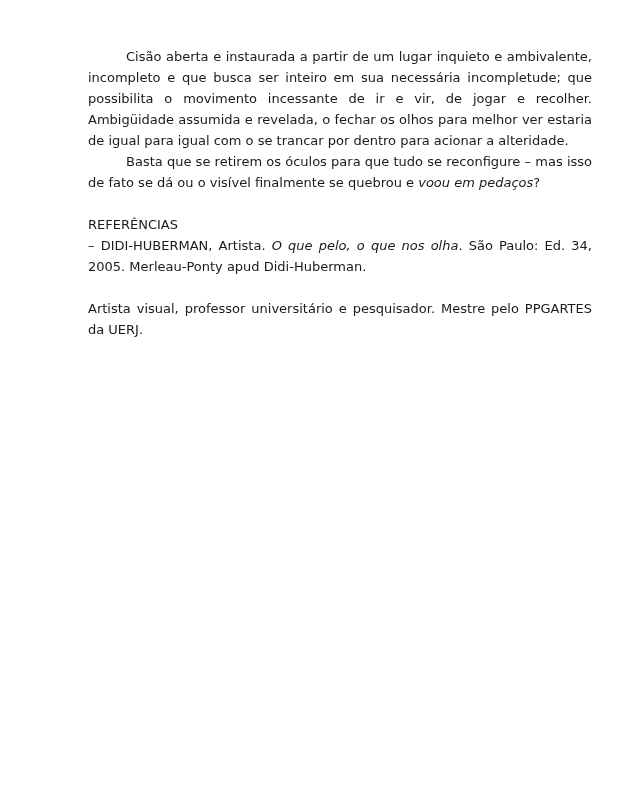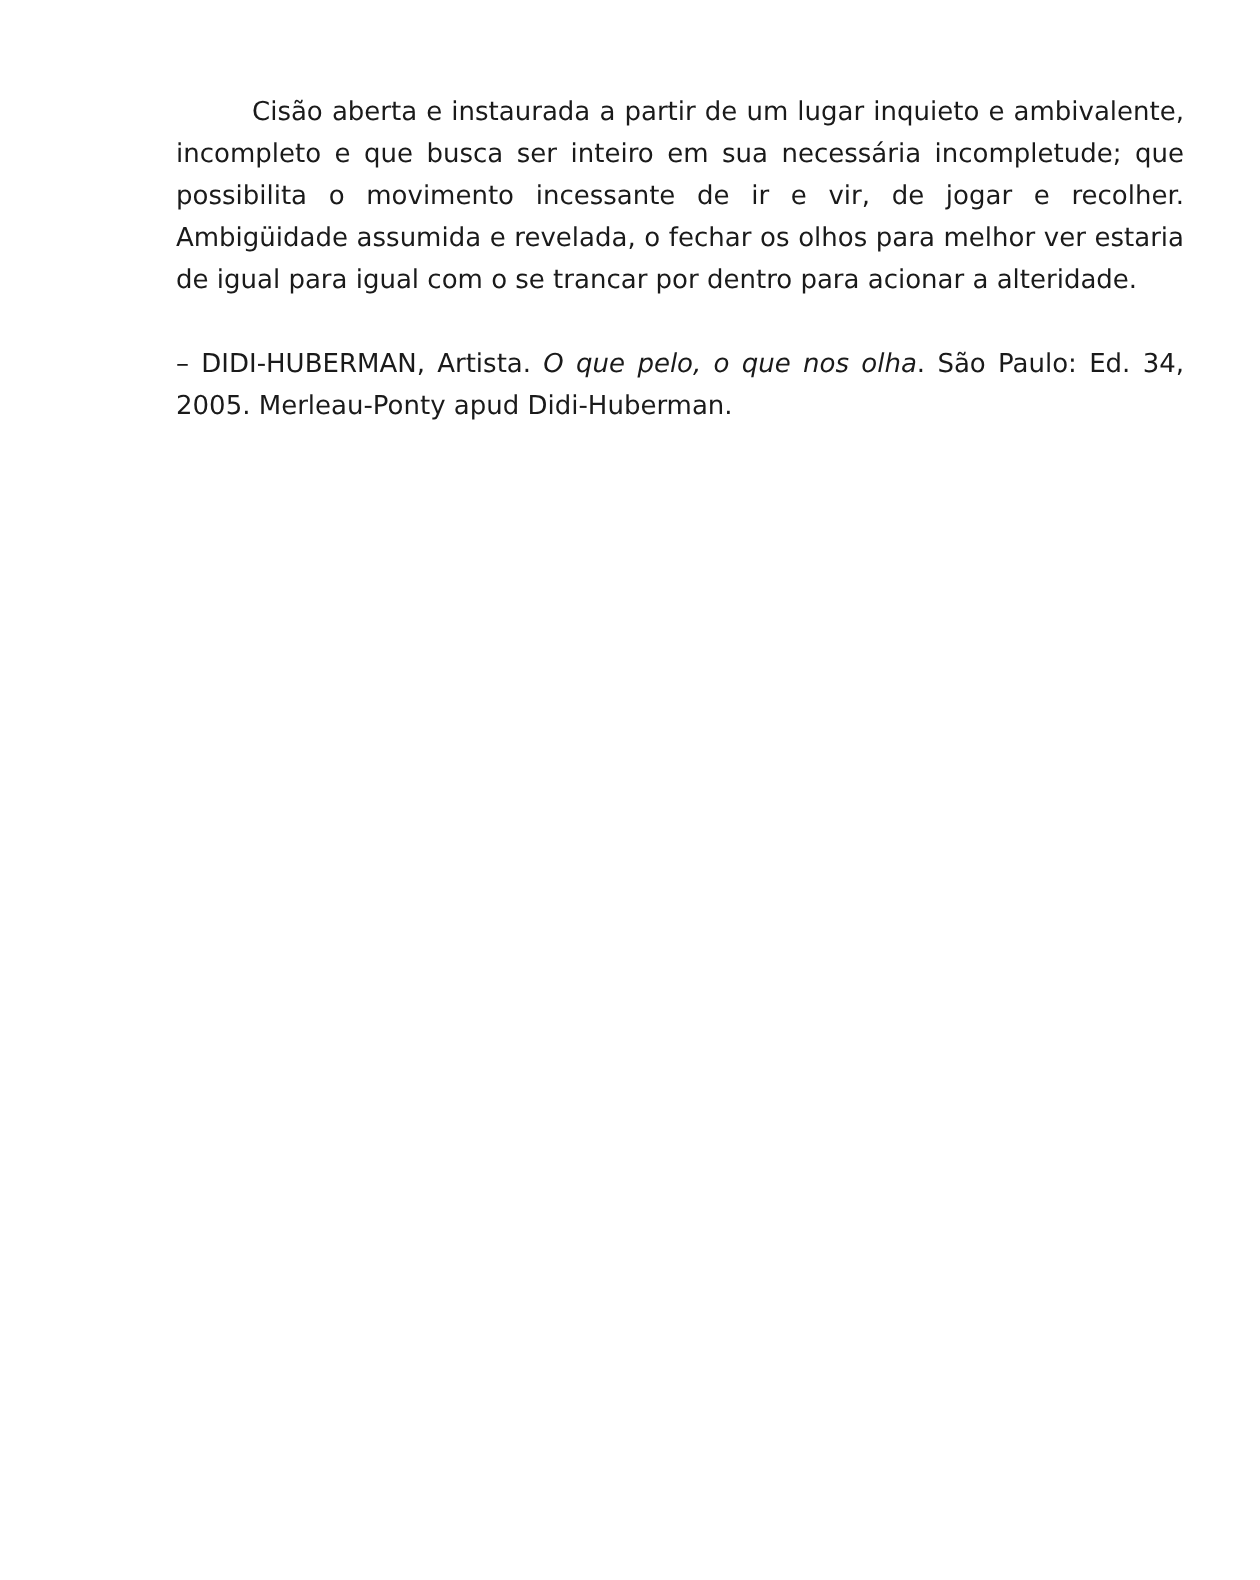--- a/index.html
+++ b/index.html
@@ -47,23 +47,26 @@
   }
   em { font-style: italic; }
 </style>
 </head>
 <body>
 
 <div class="page">
 
   <p class="justify indent">Cisão aberta e instaurada a partir de um lugar inquieto e ambivalente, incompleto e que busca ser inteiro em sua necessária incompletude; que possibilita o movimento incessante de ir e vir, de jogar e recolher. Ambigüidade assumida e revelada, o fechar os olhos para melhor ver estaria de igual para igual com o se trancar por dentro para acionar a alteridade.</p>
 
+  <p class="justify indent"><span>Basta que se retirem os óculos para que tudo se reconfigure – mas isso de fato se dá ou o visível finalmente se quebrou e </span><em>voou em pedaços</em><span>?</span></p>
 
   <div class="spacer"></div>
 
+  <h2 class="ref-heading justify">REFERÊNCIAS</h2>
 
   <p class="justify"><span>– DIDI-HUBERMAN, Artista. </span><em>O que pelo, o que nos olha</em><span>. São Paulo: Ed. 34, 2005. Merleau-Ponty apud Didi-Huberman.</span></p>
 
   <div class="spacer"></div>
 
 
+  <p class="justify">Artista visual, professor universitário e pesquisador. Mestre pelo PPGARTES da UERJ.</p>
 
 </div>
 
 </body></html>

